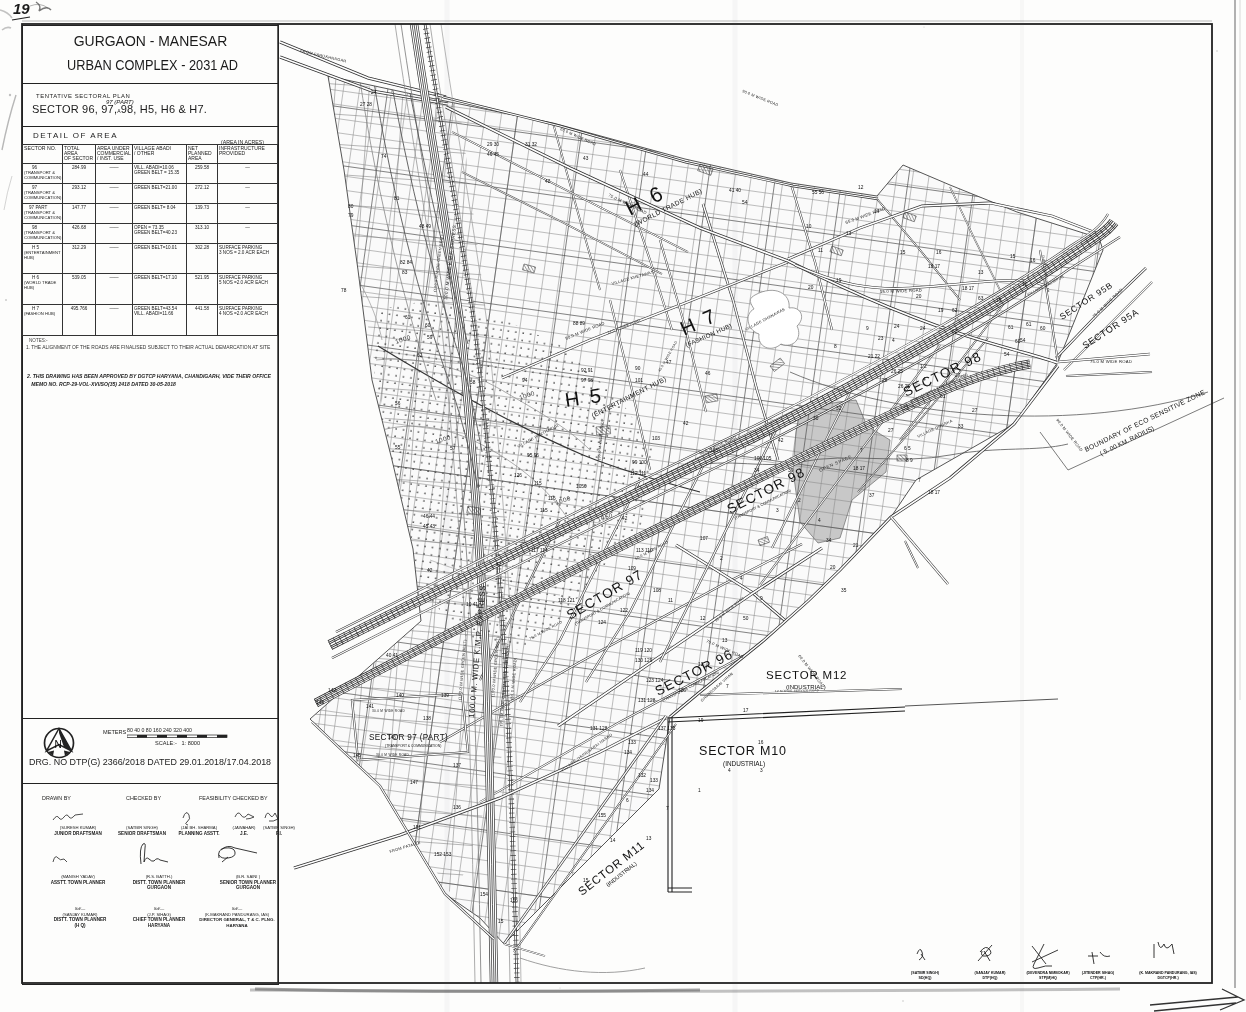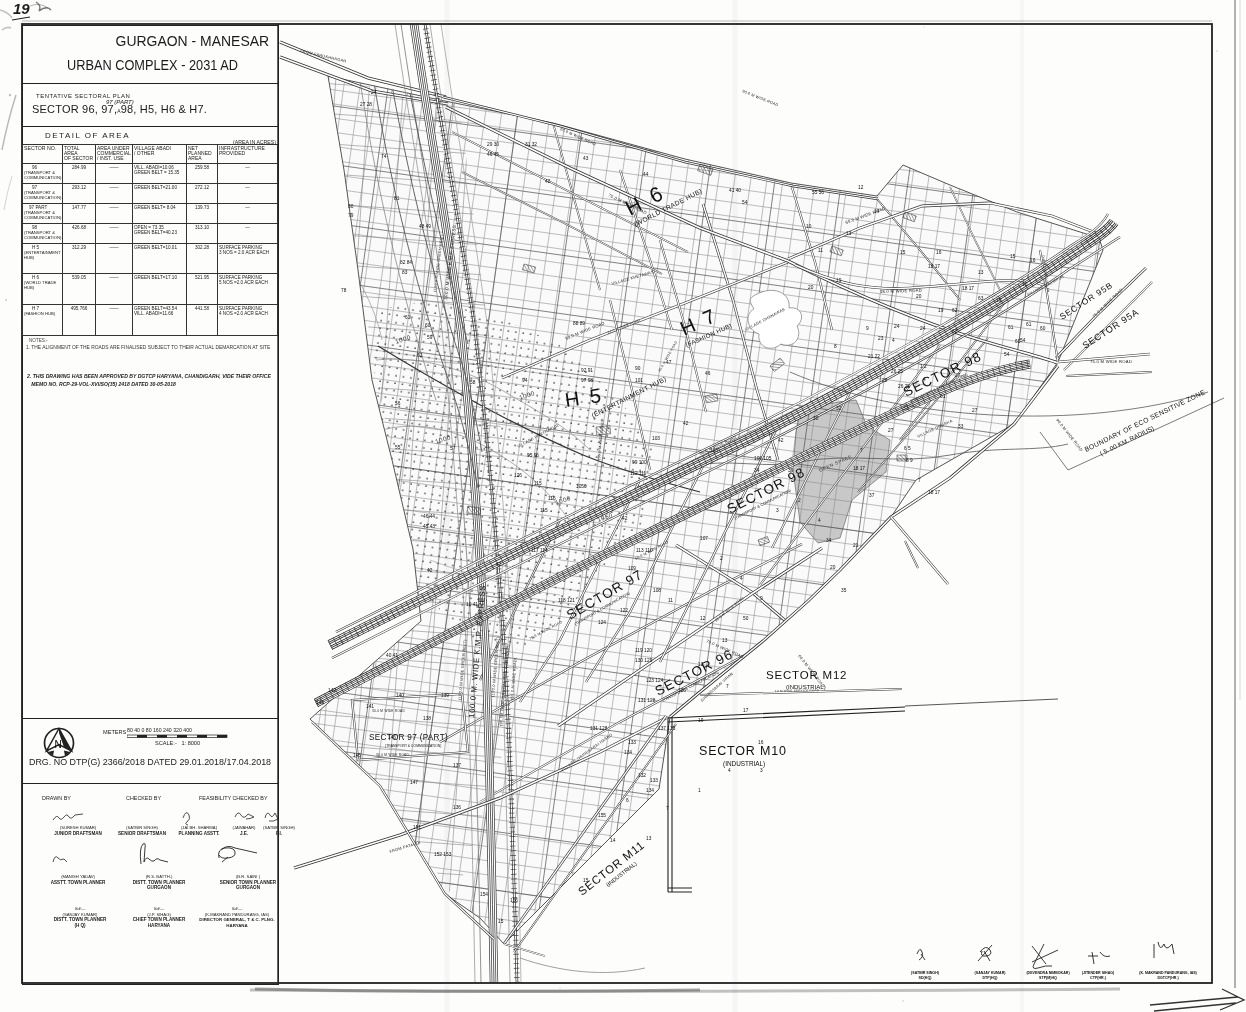--- a/index.html
+++ b/index.html
@@ -697,32 +697,32 @@
 <circle cx="924" cy="27" r="0.6" fill="#9a9a9a" opacity="0.55"></circle>
 </svg>
 
 <div class="abs" style="left:13px;top:0px;font-size:15px;font-style:italic;font-weight:bold;">19</div>
 <svg class="abs" style="left:0;top:0;" width="60" height="30" viewBox="0 0 60 30">
       <path d="M12 20 L30 17" stroke="#222" stroke-width="1.2" fill="none"></path>
     </svg>
 
 <div id="panel">
 
-  <div class="abs ctr" style="left:0;top:0;width:255px;height:57px;border-bottom:1.2px solid #222;text-align:right;">
+  <div class="abs ctr" style="left:0;top:0;width:255px;height:57px;border-bottom:1.2px solid #222;">
     <div style="font-size:15px;transform:scaleX(0.93);margin-top:6px;">GURGAON - MANESAR</div>
     <div class="abs" style="left:44px;top:31px;font-size:14.5px;transform:scaleX(0.88);transform-origin:0 0;white-space:nowrap;">URBAN COMPLEX - 2031 AD</div>
   </div>
 
   <div class="abs" style="left:0;top:57px;width:255px;height:43px;border-bottom:1.2px solid #222;">
     <div style="font-size:5.9px;letter-spacing:0.55px;margin:10px 0 0 13px;">TENTATIVE  SECTORAL  PLAN</div>
     <div class="abs" style="left:83px;top:16px;font-size:6px;font-style:italic;">97 (PART)</div>
     <div style="font-size:11px;margin:4px 0 0 9px;letter-spacing:0.2px;">SECTOR 96, 97,<span style="font-size:5px;">A</span>98, H5, H6 &amp; H7.</div>
   </div>
 
-  <div class="abs" style="left:16px;top:100px;width:249px;">
+  <div class="abs" style="left:4px;top:100px;width:249px;">
     <div style="font-size:8px;letter-spacing:1.5px;margin:5px 0 0 6px;">DETAIL  OF  AREA</div>
     <div class="abs" style="right:12px;top:13px;font-size:5.2px;">(AREA IN ACRES)</div>
   </div>
 
   <table class="det abs" style="left:-1px;top:118px;">
     <colgroup>
           <col style="width:40px">
           <col style="width:33px">
           <col style="width:37px">
           <col style="width:54px">

